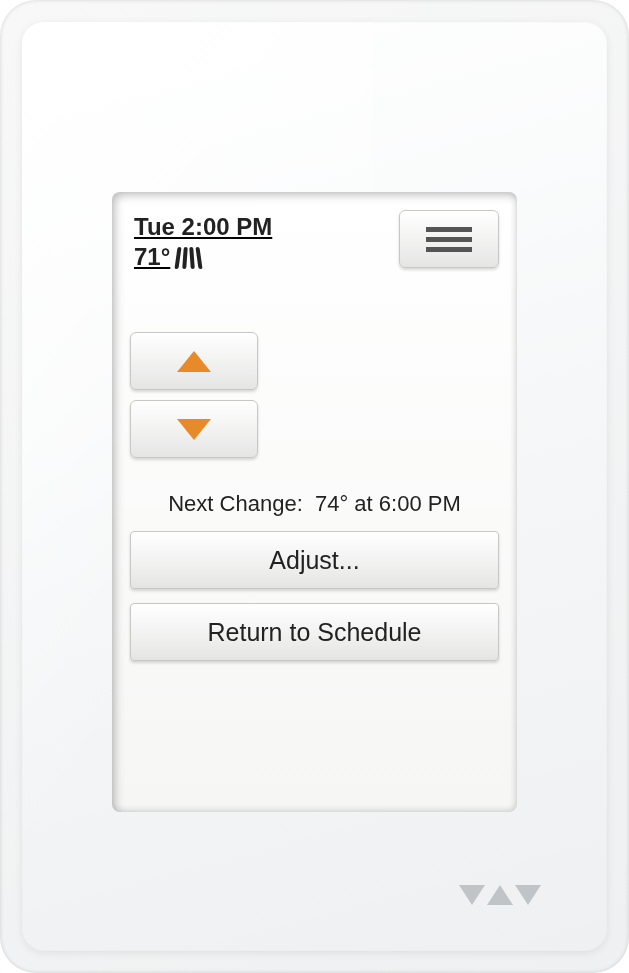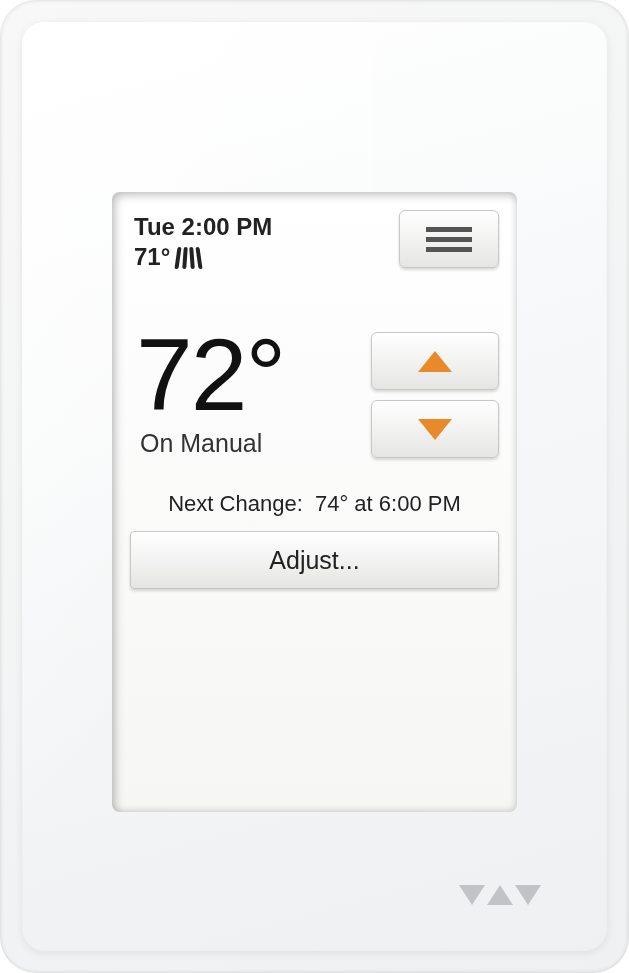--- a/index.html
+++ b/index.html
@@ -46,20 +46,21 @@
     border-radius: 8px;
     box-shadow: inset 3px 3px 10px rgba(0,0,0,0.25), inset -2px -2px 6px rgba(0,0,0,0.08);
     padding: 18px 18px 16px 18px;
     display: flex;
     flex-direction: column;
   }
   .top-row {
     display: flex;
     justify-content: space-between;
     align-items: flex-start;
+    text-decoration: underline;
   }
   .status-block {
     color: #222;
     font-size: 24px;
     font-weight: 700;
     line-height: 1.25;
     padding-top: 2px;
     padding-left: 4px;
   }
   .status-line2 {
@@ -215,40 +216,37 @@
           </div>
         </div>
         <div class="menu-btn">
           <span class="bar"></span>
           <span class="bar"></span>
           <span class="bar"></span>
         </div>
       </div>
 
       <div class="mid-row">
-        <div class="temp-block">
-          <div class="temp-big">72°</div>
-          <div class="mode-text">On Manual</div>
-        </div>
         <div class="arrow-col">
           <div class="arrow-btn">
             <div class="tri-up"></div>
           </div>
           <div class="arrow-btn">
             <div class="tri-down"></div>
           </div>
         </div>
       </div>
 
       <div class="next-change">
         <span>Next Change:</span>&nbsp;
         <span>74° at 6:00 PM</span>
       </div>
 
       <div class="wide-btn">Adjust...</div>
+      <div class="wide-btn">Return to Schedule</div>
 
     </div>
 
     <div class="logo">
       <div class="t down"></div>
       <div class="t up"></div>
       <div class="t down"></div>
     </div>
 
   </div>

